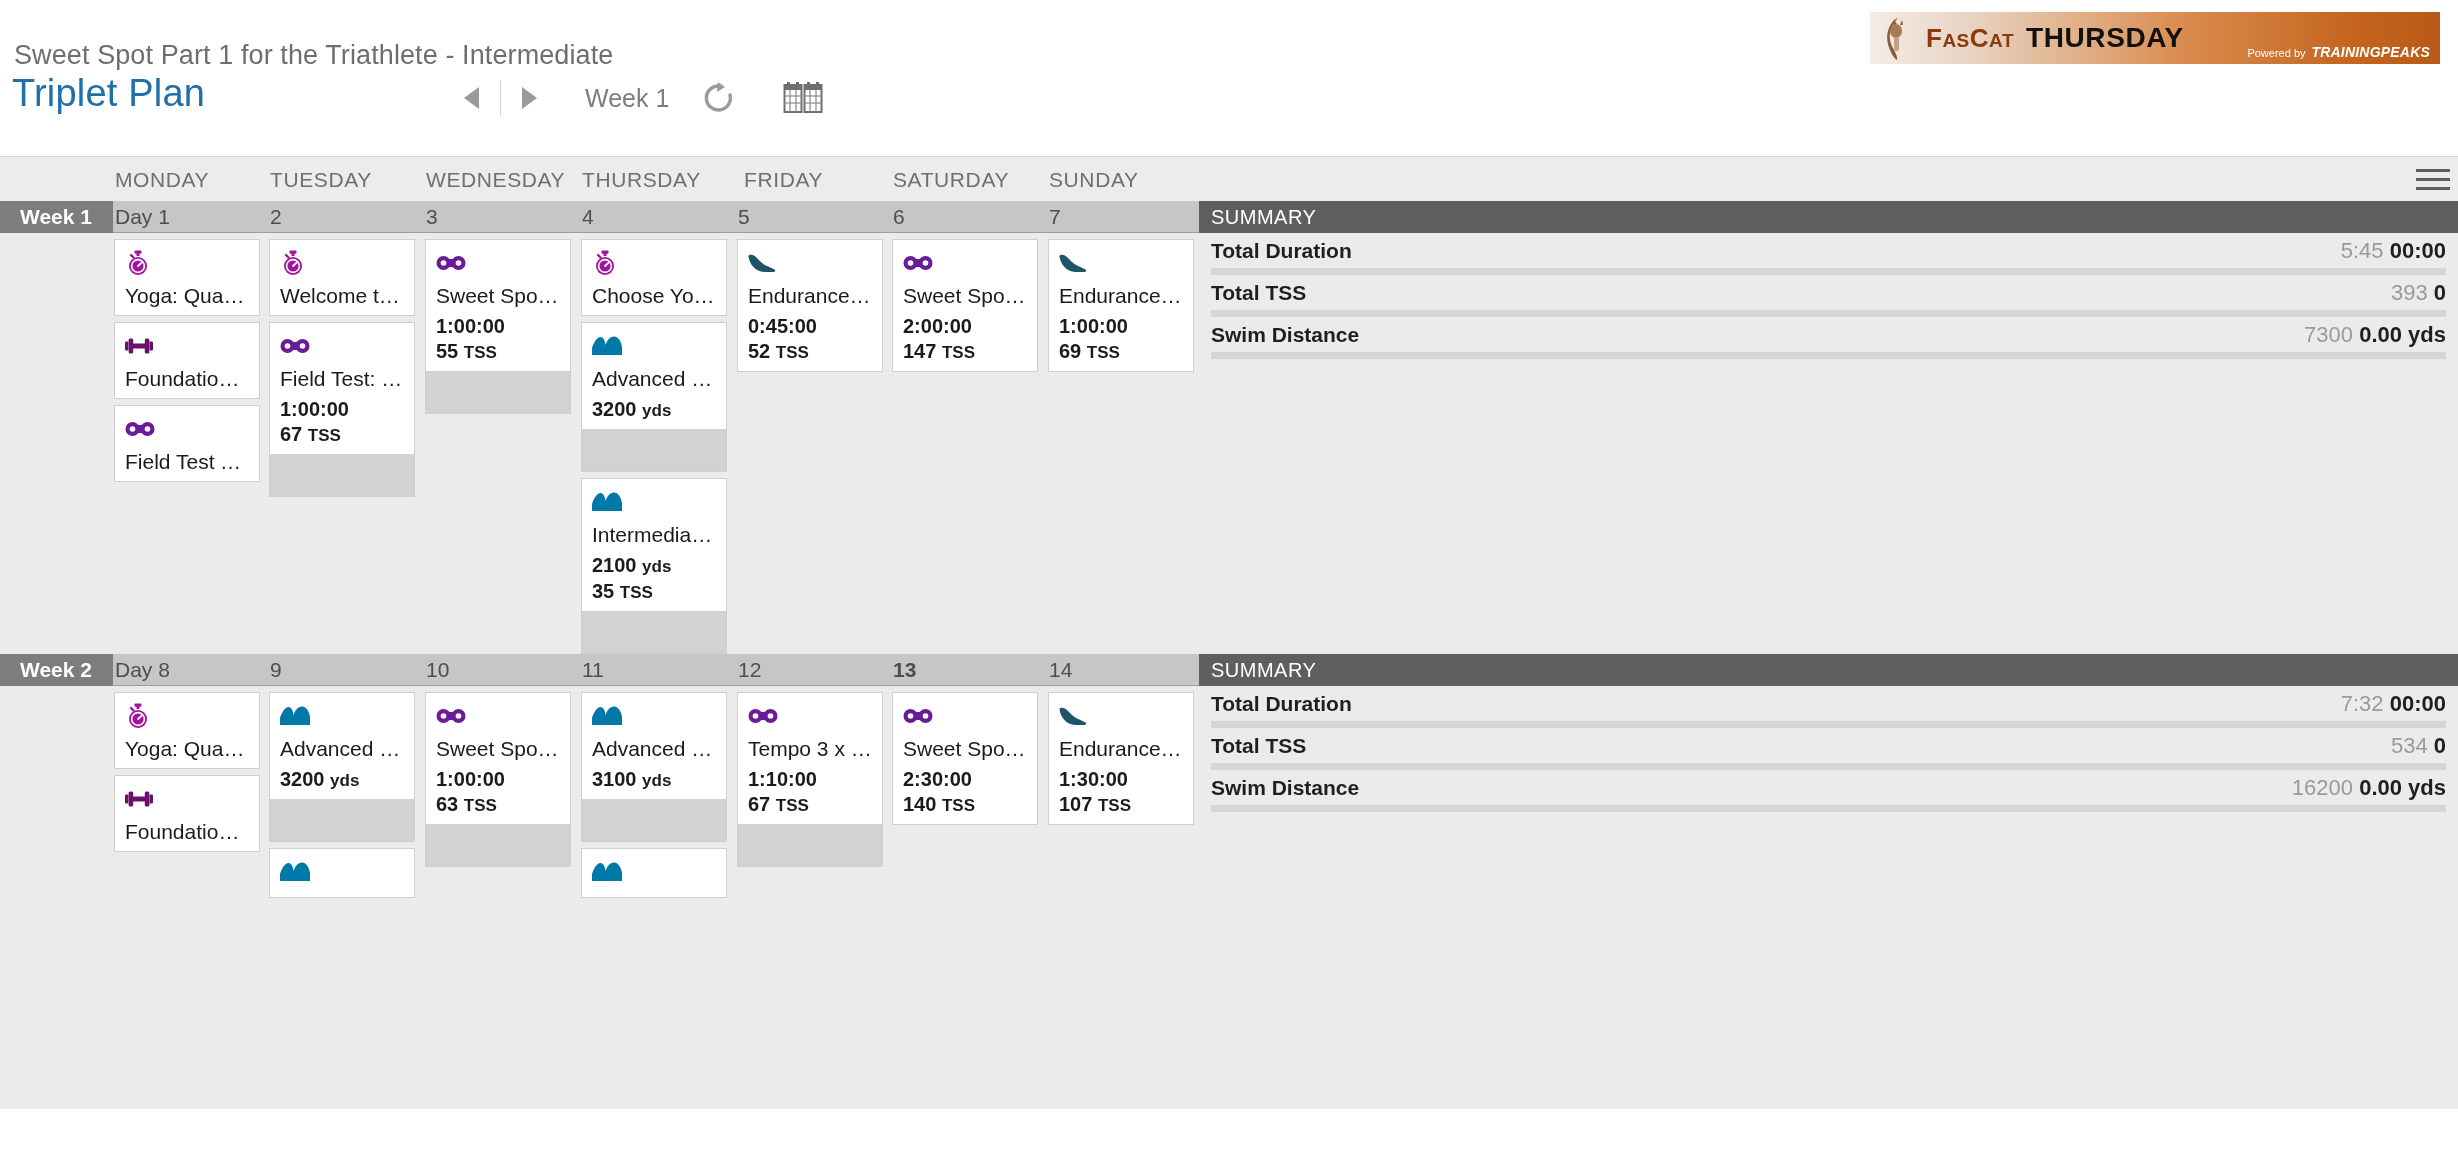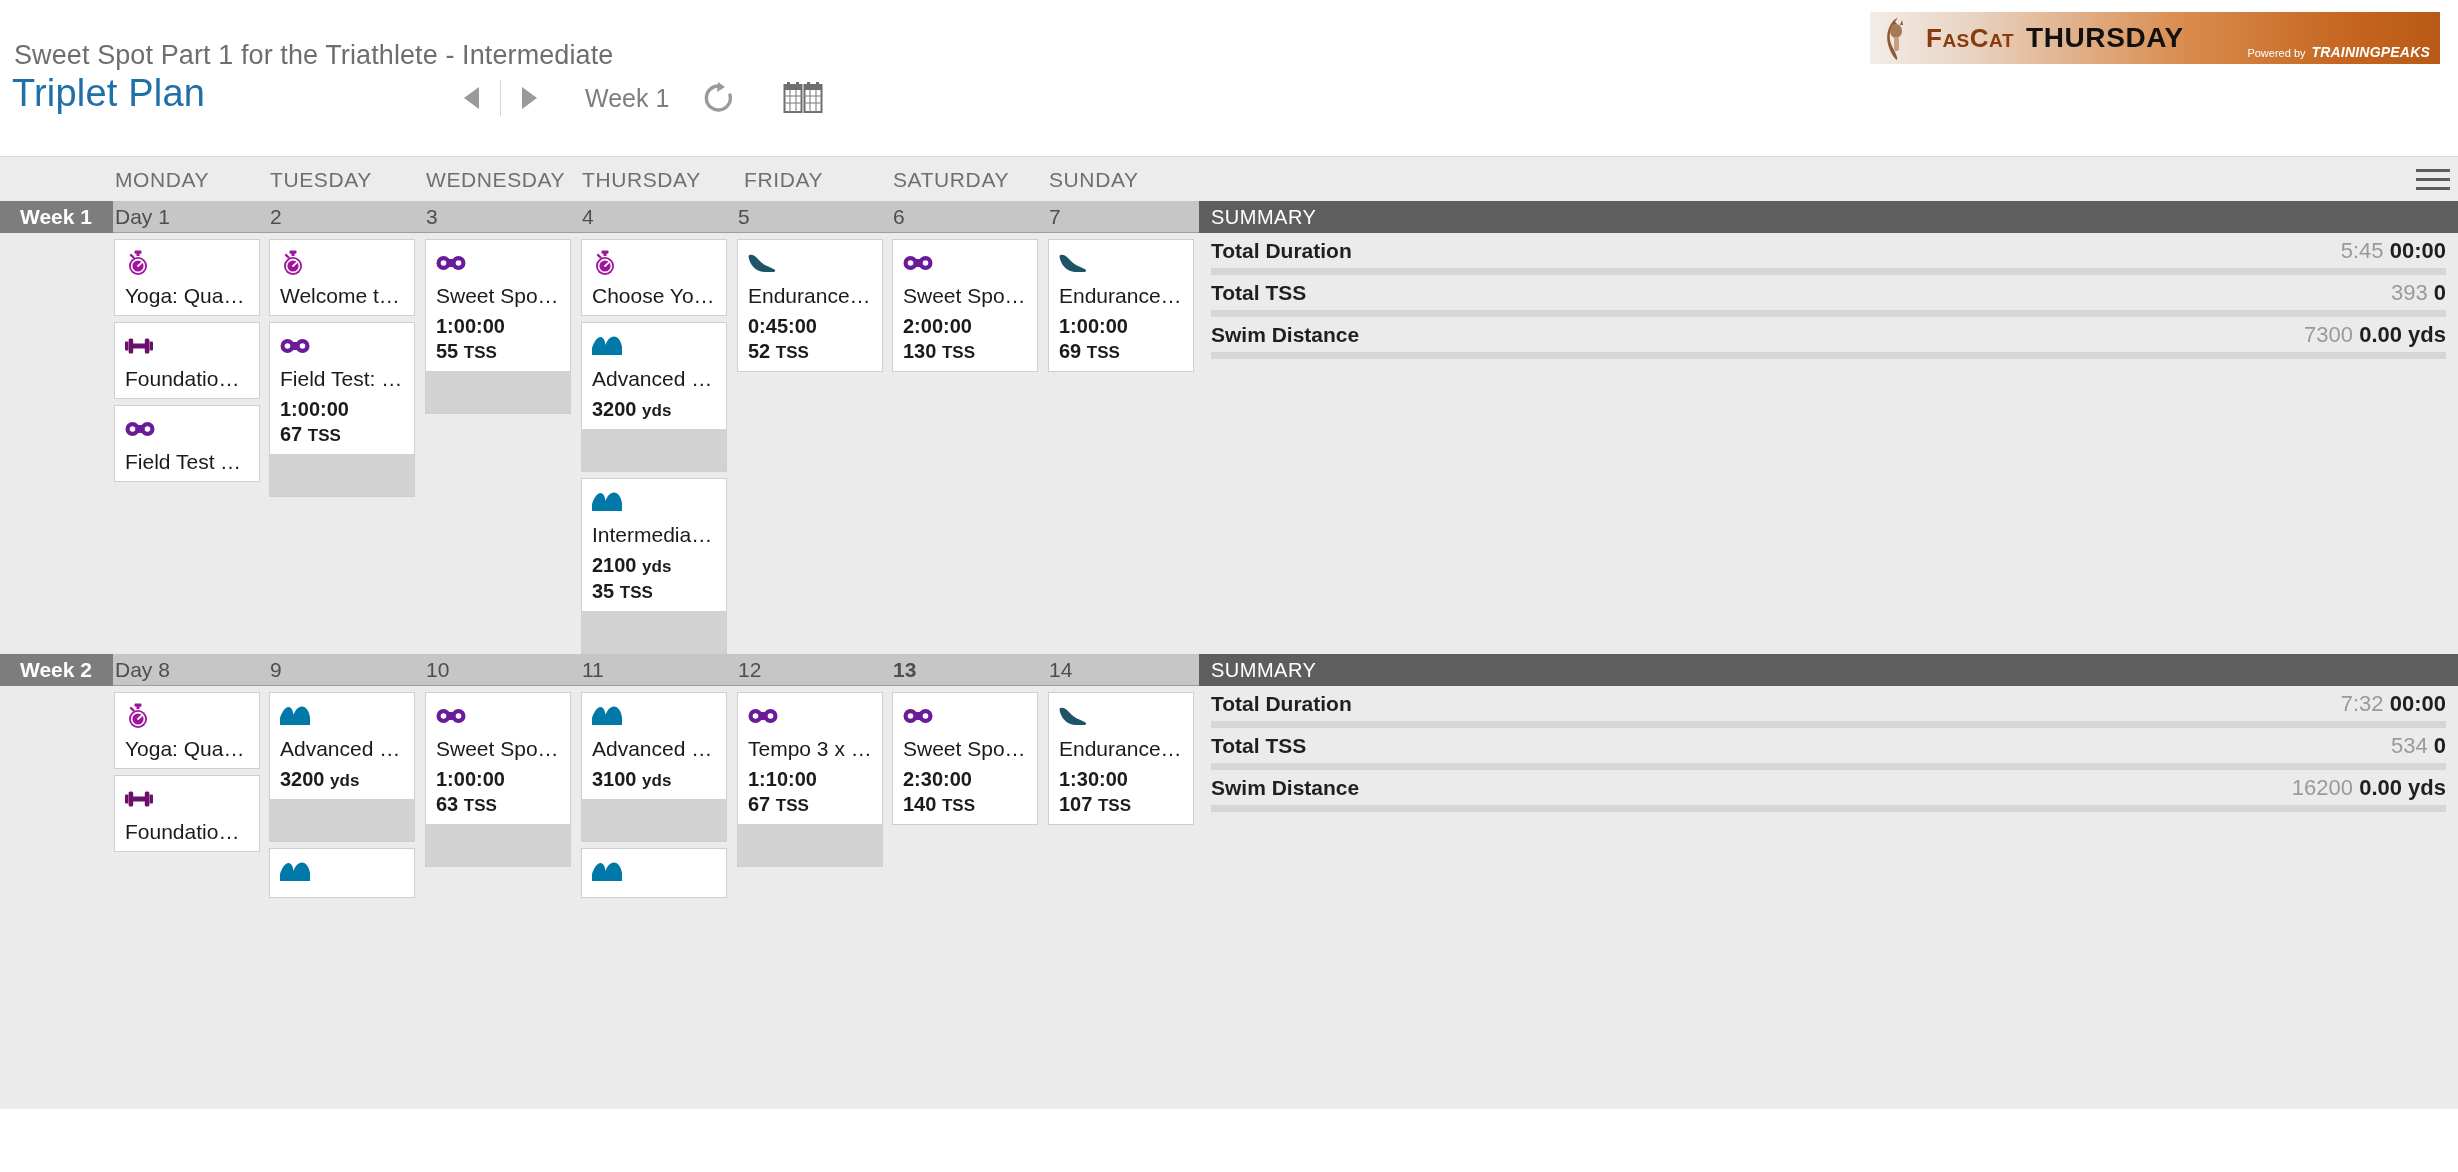--- a/index.html
+++ b/index.html
@@ -609,21 +609,21 @@
       <rect x="5" y="4" width="20" height="8" fill="#6a1b9a"></rect>
       <circle cx="7.5" cy="8" r="7" fill="#6a1b9a"></circle>
       <circle cx="22.5" cy="8" r="7" fill="#6a1b9a"></circle>
       <circle cx="7.5" cy="8" r="2.8" fill="#fff"></circle>
       <circle cx="22.5" cy="8" r="2.8" fill="#fff"></circle>
     </svg>
                 </div>
                 <div class="card-title">Sweet Spot Group ...</div>
                 <div class="card-metrics">
                   <div class="card-metric"><span>2:00:00</span></div>
-                  <div class="card-metric"><span>130</span> <span class="tss">TSS</span></div>
+                  <div class="card-metric"><span>147</span> <span class="tss">TSS</span></div>
                 </div>
               </div>
             </div>
           </div>
           <div class="daycol" style="left: 1048px; width: 146px; padding-top: 6px;">
             <div class="card">
               <div class="card-body">
                 <div class="card-icon">
                   <svg class="ico" width="30" height="20" viewBox="0 0 30 20">
       <path d="M1.5 2 C4 1.2 6.5 2.4 8.5 4.6 C11 7.4 14 10.4 18 12.6 C21 14.2 24 15.2 26.5 16.6 C27.8 17.4 27.2 18.9 25.6 18.9 L16 18.9 C12 18.9 8 17 5.2 13.8 C2.8 11 1.2 7.5 0.6 4.2 C0.4 3 0.7 2.2 1.5 2 Z" fill="#1d5567"></path>

